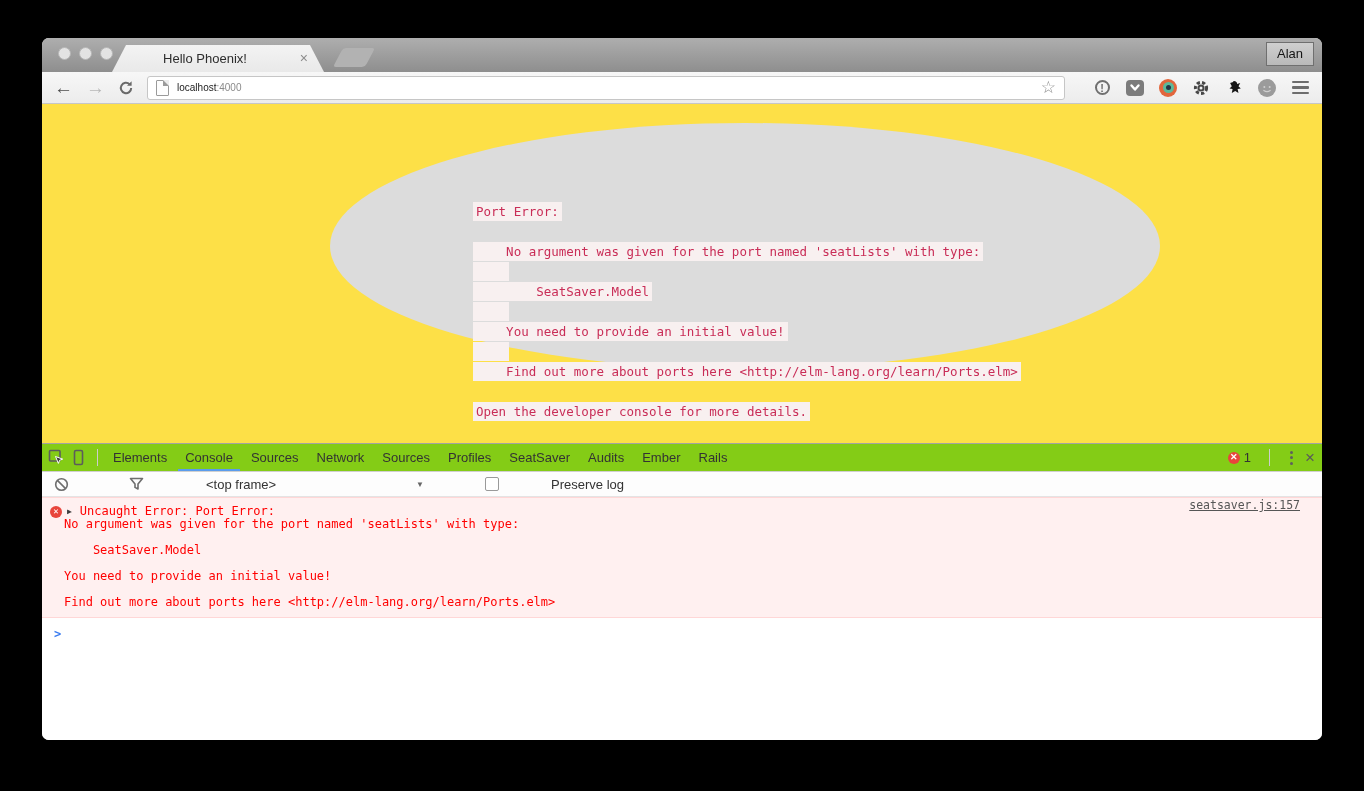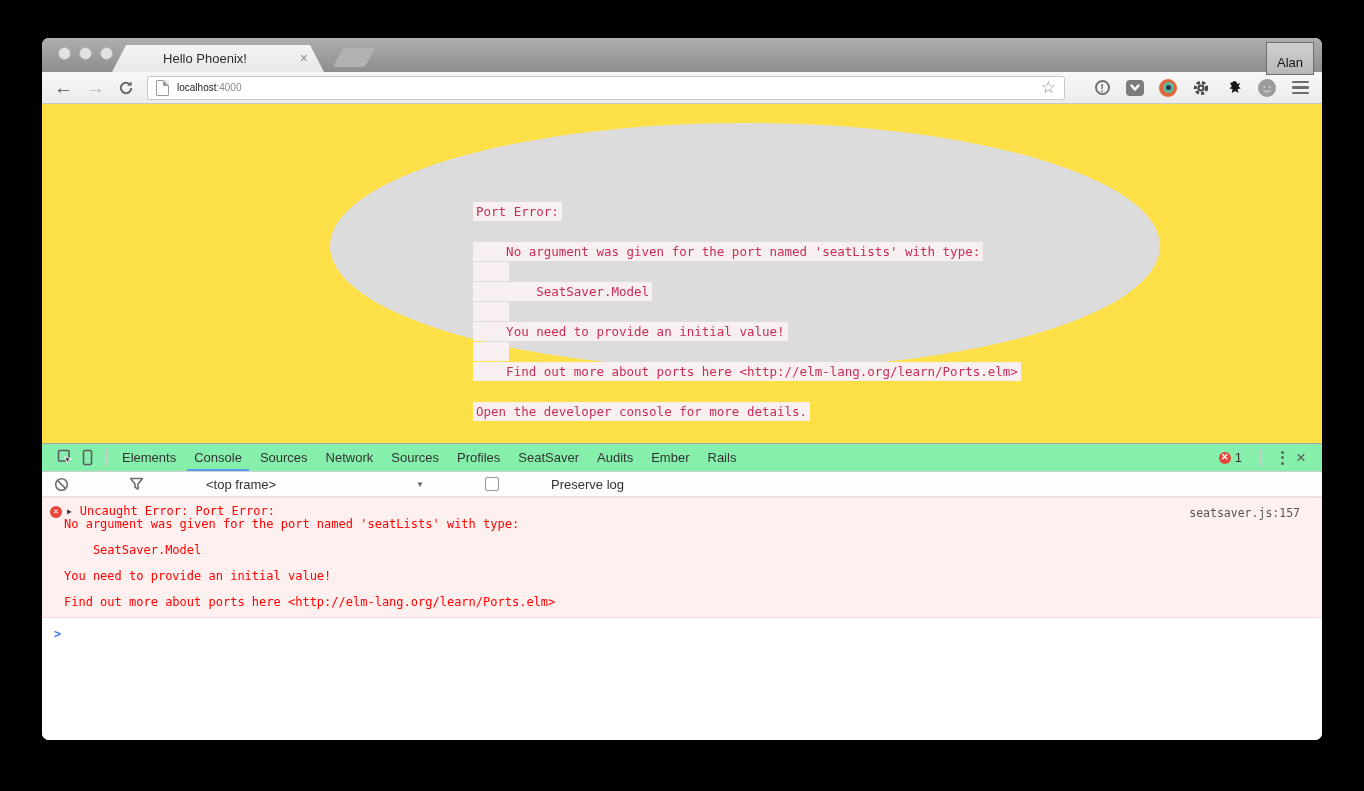--- a/index.html
+++ b/index.html
@@ -13,21 +13,21 @@
   .traffic{position:absolute;left:16px;top:9px;display:flex;gap:8px;}
   .dot{width:13px;height:13px;border-radius:50%;background:#e3e3e3;border:1px solid #b6b6b6;box-sizing:border-box;}
   .tab{position:absolute;left:70px;bottom:0;width:212px;height:27px;
        background:linear-gradient(#f3f3f3,#e9e9e9);
        clip-path:polygon(14px 0,198px 0,212px 27px,0 27px);
        display:flex;align-items:center;justify-content:center;}
   .tab-title{font-size:13px;color:#2d2d2d;margin-right:26px;}
   .tab-close{position:absolute;right:16px;top:4px;font-size:14px;color:#8c8c8c;line-height:18px;}
   .newtab{position:absolute;left:296px;bottom:5px;width:32px;height:19px;background:#b2b2b2;
           border-radius:3px;transform:skewX(-28deg);}
-  .profile{position:absolute;right:8px;top:4px;padding:12px 10px 4px;font-size:13px;color:#151515;
+  .profile{position:absolute;right:8px;top:4px;padding:3px 10px 4px;font-size:13px;color:#151515;
            background:linear-gradient(#cfcfcf,#b9b9b9);border:1px solid #6f6f6f;border-radius:0;}
 
   
   .toolbar{height:32px;flex:0 0 32px;background:linear-gradient(#f7f7f7,#ececec);
            border-bottom:1px solid #c6c6c6;display:flex;align-items:center;padding:0 12px;box-sizing:border-box;}
   .navbtn{font-size:19px;line-height:20px;margin-right:13px;}
   .back{color:#4c4c4c;} .fwd{color:#b7b7b7;} .reload{margin-right:13px;display:flex;}
   .urlbar{flex:1;height:22px;background:#fff;border:1px solid #c6c6c6;border-radius:3px;
           display:flex;align-items:center;padding:0 8px;margin-right:14px;}
   .docicon{width:11px;height:14px;border:1px solid #9a9a9a;border-radius:1px;background:#fdfdfd;margin-right:8px;position:relative;}
@@ -51,22 +51,22 @@
   .page{flex:1;position:relative;background:#fde047;}
   .ellipse{position:absolute;left:288px;top:19px;width:830px;height:246px;background:#dcdcdc;border-radius:50%;}
   .page-error{position:absolute;left:431px;top:38px;font:12.5px/20px "DejaVu Sans Mono",monospace;
               color:#c92d57;white-space:pre;}
   .pline{height:20px;white-space:pre;}
   .pline span{padding:2px 3px;}
   .pline.hl-line span{background:#f8f0f0;}
 
   
   .devtools{flex:0 0 297px;border-top:1px solid #a3a3a3;display:flex;flex-direction:column;background:#fff;box-sizing:border-box;}
-  .dt-tabbar{height:27px;flex:0 0 27px;background:#86efac;border-bottom:1px solid #d0d0d0;
-             display:flex;align-items:center;padding:0 12px;box-sizing:content-box;}
+  .dt-tabbar{height:27px;flex:0 0 27px;background:#84cc16;border-bottom:1px solid #d0d0d0;
+             display:flex;align-items:center;padding:0 3px;box-sizing:content-box;}
   .dt-icon{display:flex;align-items:center;justify-content:center;width:22px;height:22px;}
   .dt-sep{width:1px;height:17px;background:#ccc;margin:0 8px;}
   .dt-tab{font-size:13px;color:#333;padding:0 7px;height:27px;display:flex;align-items:center;margin-right:4px;}
   .dt-tab.active{box-shadow:inset 0 -2px 0 #5a9cec;}
   .dt-right{margin-left:auto;display:flex;align-items:center;}
   .errdot{width:12px;height:12px;border-radius:50%;background:#e8453c;color:#fff;font-size:9px;font-weight:bold;
           display:flex;align-items:center;justify-content:center;line-height:1;}
   .errcount{font-size:13px;color:#333;margin:0 10px 0 4px;}
   .kebab{display:flex;flex-direction:column;gap:2.5px;margin:0 12px;}
   .kebab i{width:3px;height:3px;border-radius:50%;background:#5f5f5f;display:block;}
@@ -81,22 +81,22 @@
   .cbx-label{font-size:13px;color:#333;}
 
   .dt-console{flex:1;display:flex;flex-direction:column;}
   .cerr{position:relative;background:#fff0f0;border-top:1px solid #ffd7d7;border-bottom:1px solid #ffd7d7;
         padding:7px 8px 8px;font:12px/13px "DejaVu Sans Mono",monospace;color:#ff0000;}
   .crow1{display:flex;align-items:center;height:13px;}
   .cerricon{width:12px;height:12px;border-radius:50%;background:#e8453c;color:#fff;font-size:9px;font-weight:bold;
             display:flex;align-items:center;justify-content:center;margin-right:5px;flex:0 0 12px;line-height:1;}
   .ctri{color:#3c3c3c;font-size:8px;margin-right:8px;}
   .c-line{height:13px;white-space:pre;padding-left:14px;}
-  .srclink{position:absolute;right:22px;top:8px;font:11.5px "DejaVu Sans Mono",monospace;color:#565656;
-           }
+  .srclink{position:absolute;right:22px;top:0;font:11.5px "DejaVu Sans Mono",monospace;color:#565656;
+           text-decoration:underline;}
   .prompt-row{padding:6px 0 0 12px;}
   .chev{color:#3b7cf0;font:bold 12px "DejaVu Sans Mono",monospace;}
 
   svg{display:block;}
 </style>
 </head>
 <body>
 
 <div class="screen">
   <div class="window">

